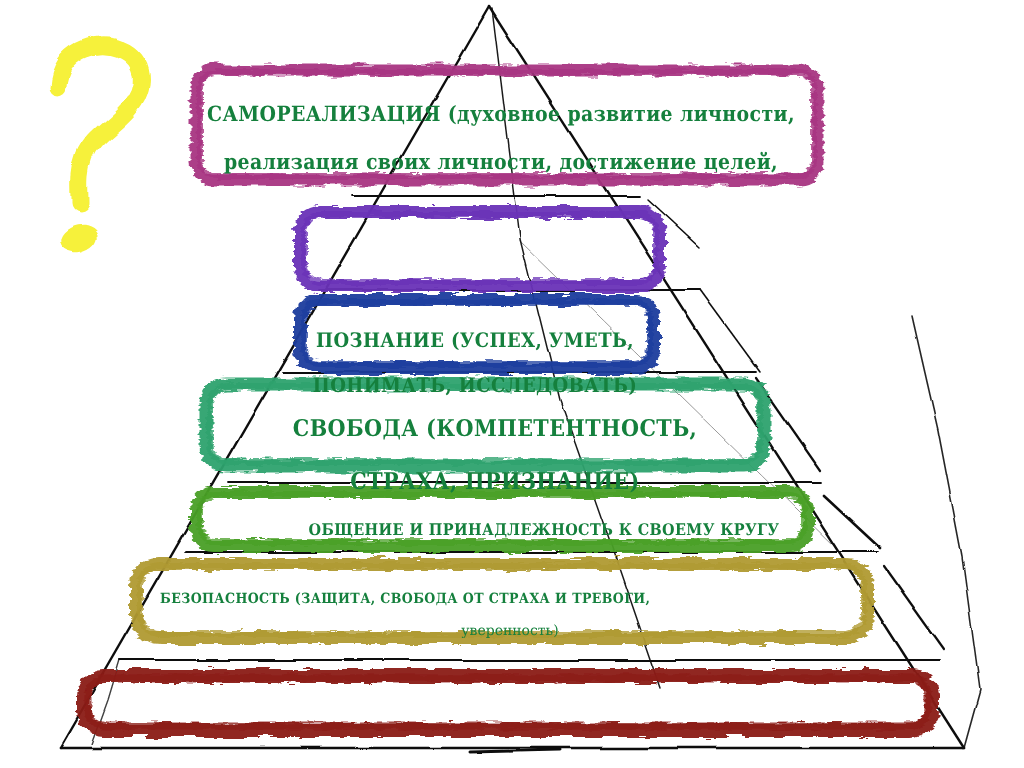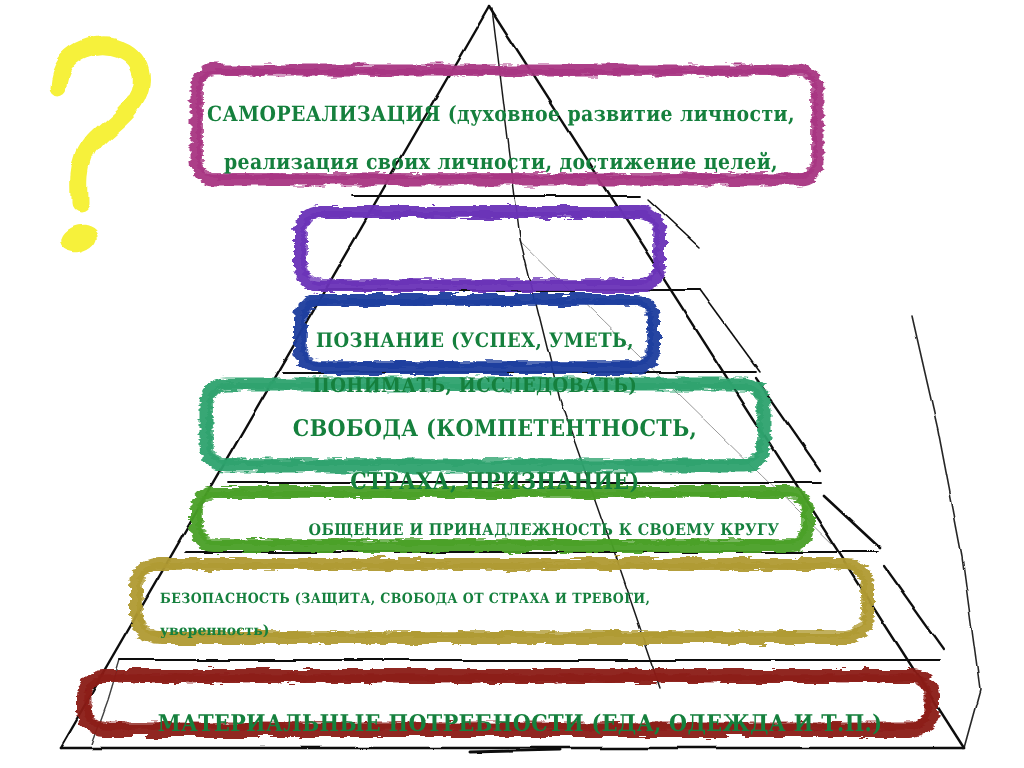--- a/index.html
+++ b/index.html
@@ -24,21 +24,21 @@
     text-rendering:geometricPrecision;
     pointer-events:none;
   }
   .lvl-text .ln{display:block;}
   .lvl-text .ln.caps{
     font-family:"DejaVu Serif", serif;
     font-weight:700;
     letter-spacing:0.4px;
     font-stretch:condensed;
   }
-  .lvl-text .ln.lower{font-weight:700;letter-spacing:0px;}
+  .lvl-text .ln.lower{font-weight:400;letter-spacing:0px;text-align:center;}
 
   
   #t0{left:196px;top:78px;width:610px;font-size:21px;}
   #t1{left:300px;top:222px;width:360px;font-size:21px;letter-spacing:1px;}
   #t2{left:300px;top:306px;width:350px;font-size:20px;letter-spacing:0.6px;}
   #t3{left:240px;top:390px;width:510px;font-size:23px;letter-spacing:0.6px;}
   #t4{left:200px;top:503px;width:600px;font-size:16px;letter-spacing:0.4px;margin-left:44px;}
   #t5{left:160px;top:576px;width:700px;font-size:14px;text-align:left;letter-spacing:0.3px;}
   #t6{left:100px;top:685px;width:840px;font-size:23px;letter-spacing:0.5px;}
 
@@ -160,18 +160,15 @@
 
   <div id="t4" class="lvl-text">
     <span class="ln caps">ОБЩЕНИЕ И ПРИНАДЛЕЖНОСТЬ К СВОЕМУ КРУГУ</span>
   </div>
 
   <div id="t5" class="lvl-text">
     <span class="ln caps">БЕЗОПАСНОСТЬ (ЗАЩИТА, СВОБОДА ОТ СТРАХА И ТРЕВОГИ,</span>
     <span class="ln lower">уверенность)</span>
   </div>
 
-  <div id="t6" class="lvl-text">
-    <span class="ln caps">МАТЕРИАЛЬНЫЕ ПОТРЕБНОСТИ (ЕДА, ОДЕЖДА И Т.П.)</span>
-  </div>
 
   <span class="sr-only">?</span>
 </div>
 
 </body></html>

